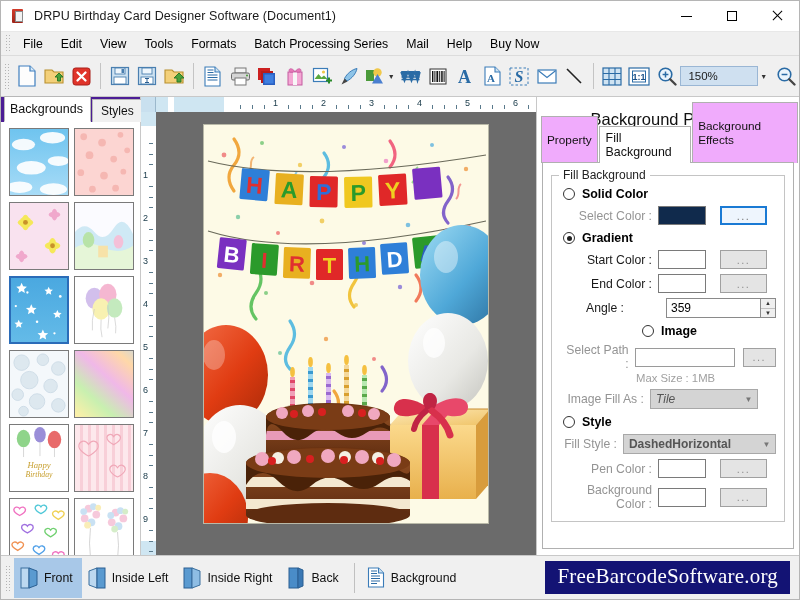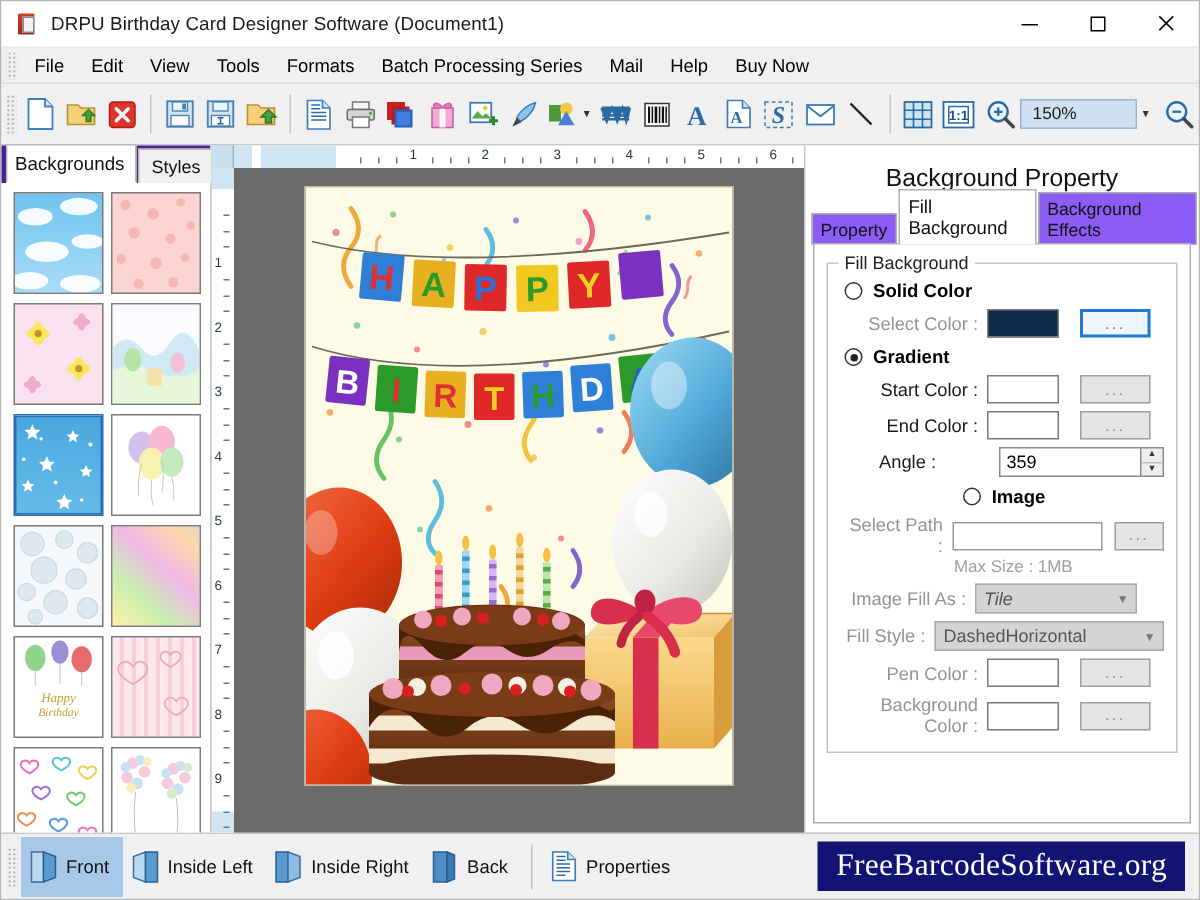--- a/index.html
+++ b/index.html
@@ -101,22 +101,22 @@
   .bsep { width:1px; height:30px; background:#c0c0c0; margin:0 6px; }
   .wm { margin-left:auto; margin-right:9px; background:#131374; color:#ffffff;
         font-family:"Liberation Serif", serif; font-size:21px; padding:3px 12px 5px 12px;
         letter-spacing:.2px; }
 
   
   .right { width:263px; flex:0 0 263px; background:#ffffff; display:flex; flex-direction:column;
            border-left:1px solid #c8c8c8; }
   .rtitle { text-align:center; font-size:16.5px; color:#111; padding:13px 0 12px 0; }
   .rtabs { display:flex; align-items:flex-end; padding-left:4px; height:22px; }
-  .rtab { font-size:11.8px; padding:3px 5px; border:1px solid #b0b0b0; border-bottom:none;
-          background:#8b5cf6; margin-right:1px; color:#111; }
+  .rtab { font-size:11.8px; padding:16px 5px; border:1px solid #b0b0b0; border-bottom:none;
+          background:#f0abfc; margin-right:1px; color:#111; }
   .rtab.active { background:#ffffff; position:relative; z-index:3; padding:4px 6px 4px 6px;
                  font-size:12.4px; }
   .rpanel { margin:0 5px 5px 5px; border:1px solid #b0b0b0; flex:1; background:#fff;
             padding:8px 0 0 0; position:relative; top:-1px; }
   .fieldset { margin:4px 8px 0 8px; border:1px solid #c4c4c4; padding:9px 8px 10px 8px;
               position:relative; }
   .fslabel { position:absolute; top:-8px; left:7px; background:#fff; padding:0 4px;
              font-size:12px; color:#222; }
   .radrow { display:flex; align-items:center; gap:7px; margin:2px 0 3px 3px; }
   .radio { width:12px; height:12px; border:1.5px solid #333; border-radius:50%;
@@ -1017,23 +1017,27 @@
           </div>
           <div class="maxsize">Max Size : 1MB</div>
           <div class="frow">
             <div class="flbl" style="width:84px;">Image Fill As :</div>
             <div class="combo" style="width:108px;margin-left:6px;font-style:italic;">
               <span class="cv">Tile</span>
               <span class="cc">▼</span>
             </div>
           </div>
 
+          <div class="radrow" style="margin-top:6px;">
+            <div class="radio"></div>
+            <div class="radlbl">Style</div>
+          </div>
           <div class="frow">
             <div class="flbl" style="width:62px;">Fill Style :</div>
-            <div class="combo" style="width:166px;margin-left:6px;">
+            <div class="combo" style="width:166px;margin-left:6px;font-weight:bold;">
               <span class="cv">DashedHorizontal</span>
               <span class="cc">▼</span>
             </div>
           </div>
           <div class="frow">
             <div class="flbl" style="width:92px;">Pen Color :</div>
             <div class="swatch" id="sw-pen" style="margin-left: 6px; background: rgb(255, 255, 255);"></div>
             <div class="btn3" style="margin-left:14px;">...</div>
           </div>
           <div class="frow">
@@ -1081,18 +1085,18 @@
     <div class="bsep"></div>
 
     <div class="btab">
       <svg width="18" height="21" viewBox="0 0 18 21">
           <path d="M1.5 1h10l5 5v14h-15z" fill="#fff" stroke="#3b7cb8" stroke-width="1.1"></path>
           <path d="M11.5 1v5h5" fill="#cfe3f2" stroke="#3b7cb8" stroke-width="1.1"></path>
           <g stroke="#2a6ba5" stroke-width="1">
             <path d="M4 4h6M4 6.5h6M4 9h9M4 11.5h9M4 14h9M4 16.5h6"></path>
           </g>
         </svg>
-      <span>Properties</span>
+      <span>Background</span>
     </div>
 
     <div class="wm">FreeBarcodeSoftware.org</div>
   </div>
 </div>
 
 </body></html>

